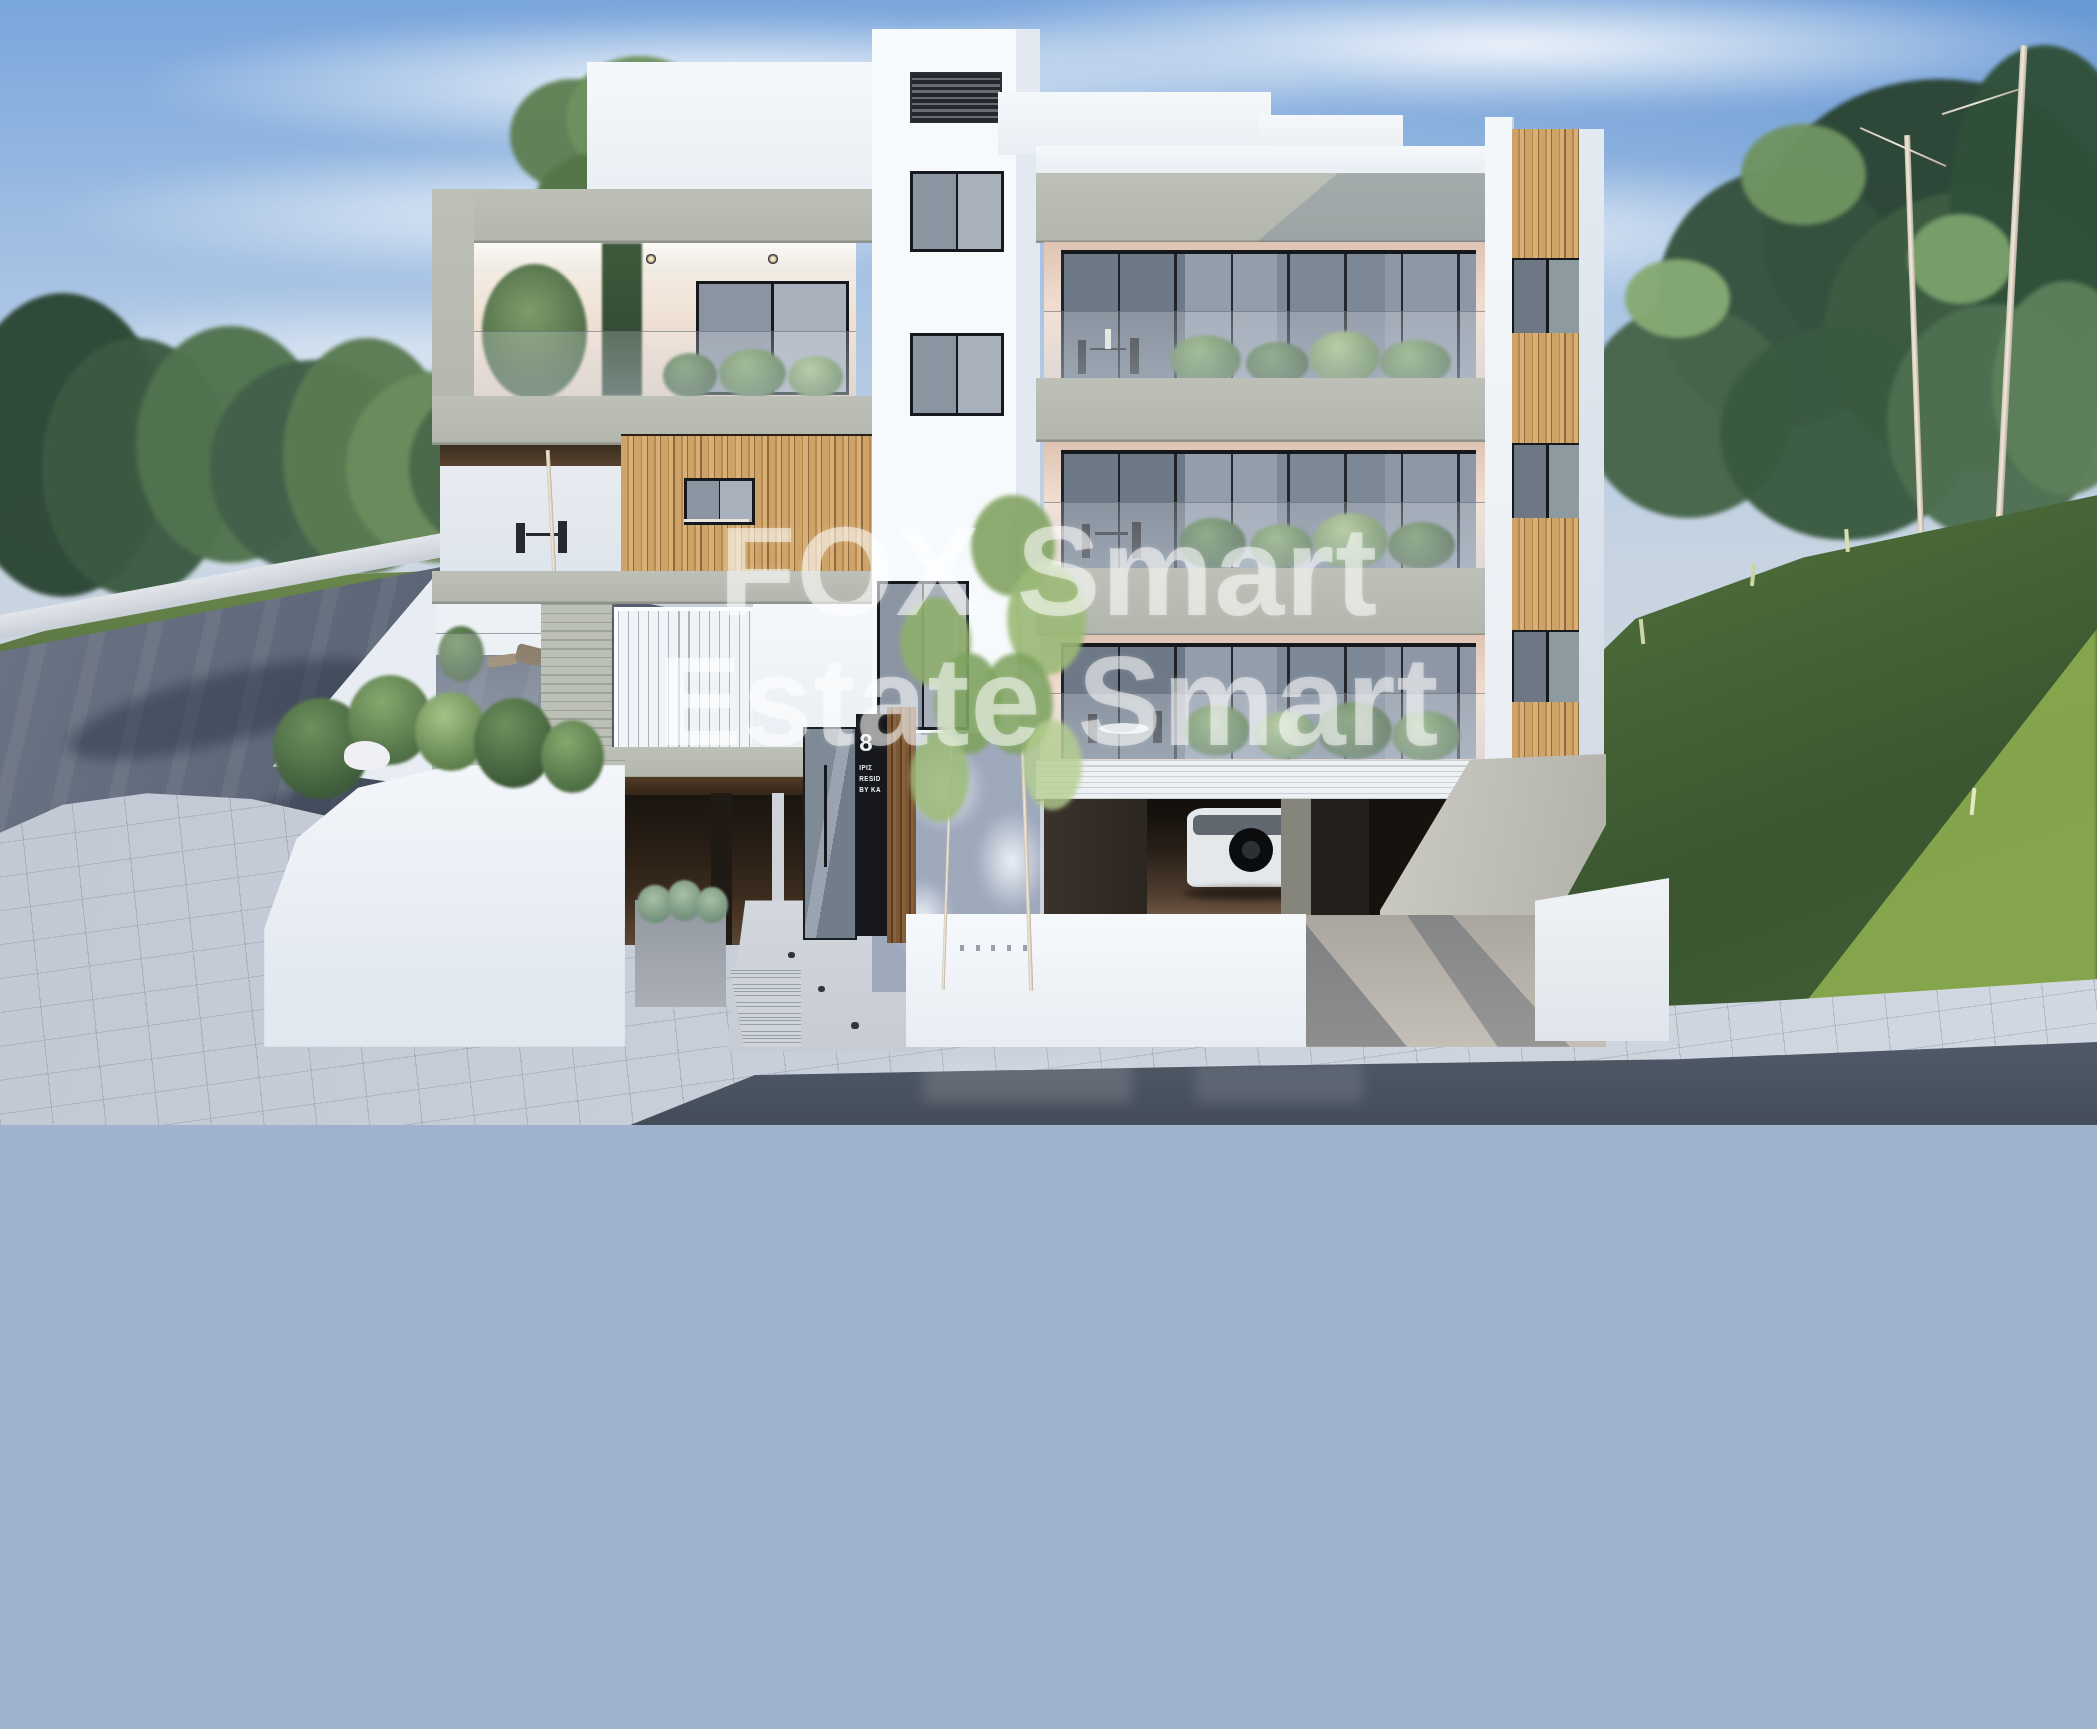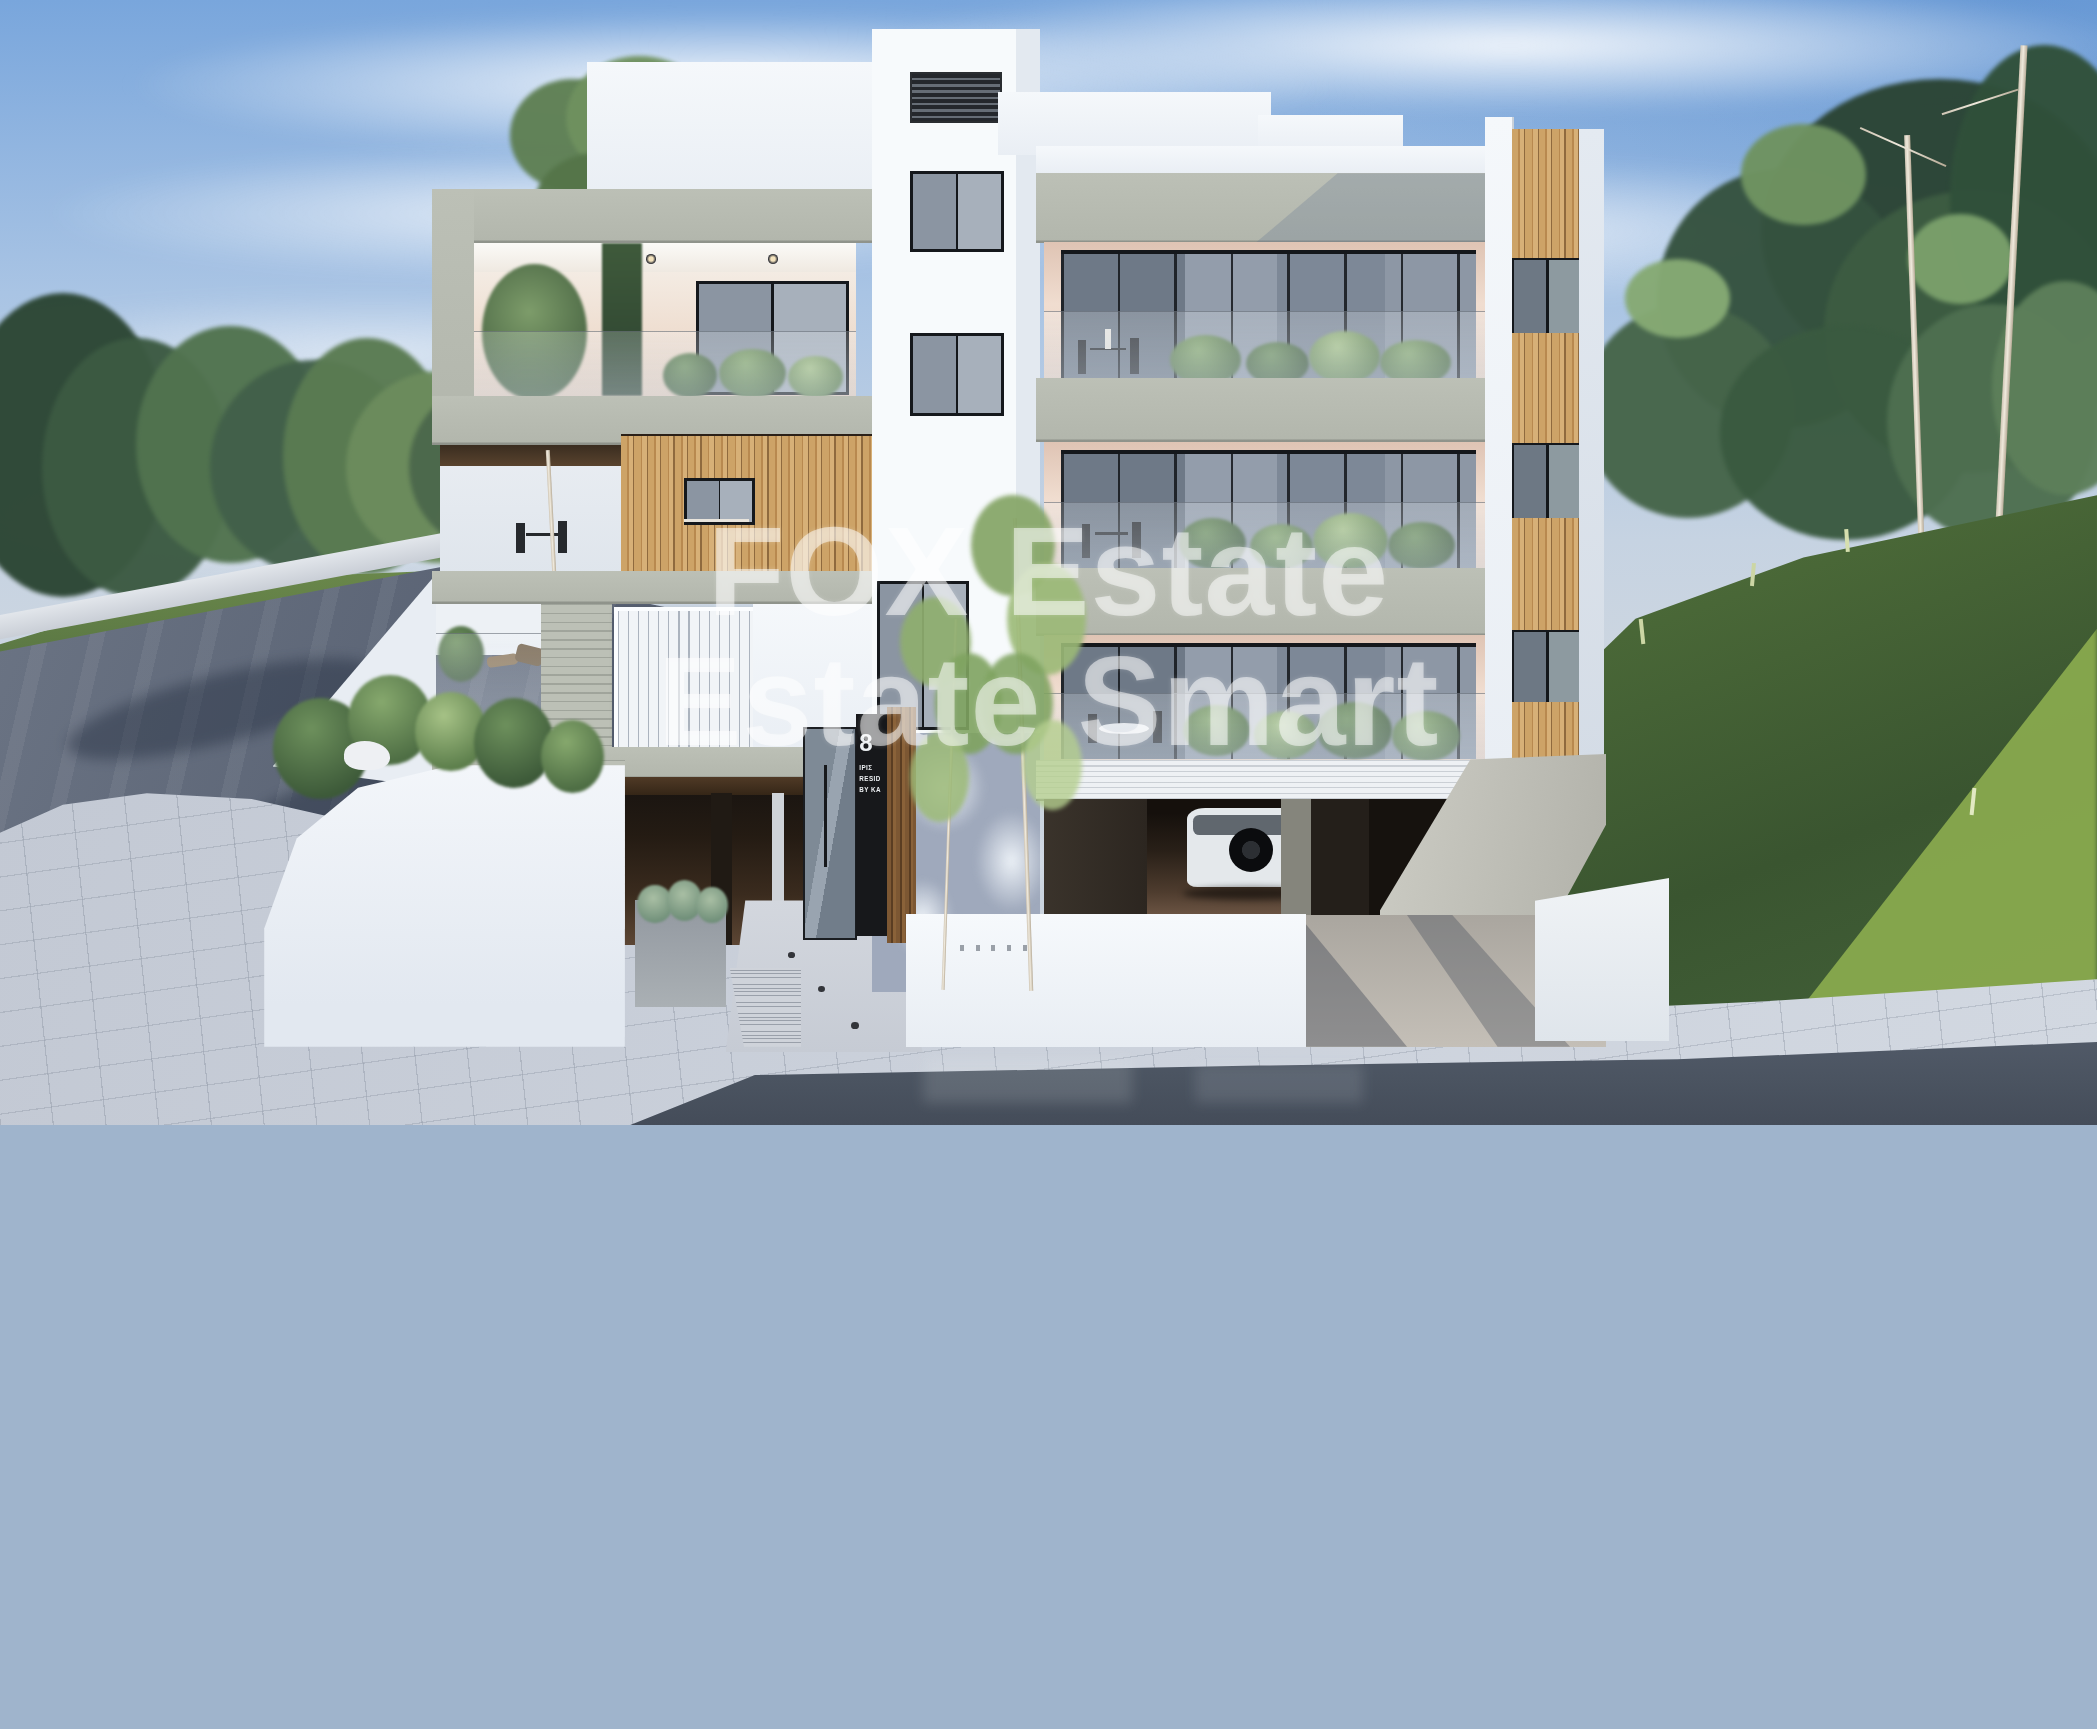--- a/index.html
+++ b/index.html
@@ -348,18 +348,18 @@
     <div class="blob treeblob" style="left:44.6%;top:58%;width:3.2%;height:9%;background:#7fa360;opacity:.9;"></div>
     <div class="blob treeblob" style="left:43.4%;top:65%;width:2.8%;height:8%;background:#9cba77;opacity:.85;"></div>
     <div class="abs trunk" style="left:48.7%;top:46%;width:.18%;height:42%;transform:rotate(-2deg);"></div>
     <div class="blob treeblob" style="left:46.3%;top:44%;width:4%;height:9%;background:#85a566;opacity:.92;"></div>
     <div class="blob treeblob" style="left:48%;top:50%;width:3.8%;height:10%;background:#9cba77;opacity:.9;"></div>
     <div class="blob treeblob" style="left:46.8%;top:58%;width:3.4%;height:9%;background:#7fa360;opacity:.88;"></div>
     <div class="blob treeblob" style="left:48.8%;top:64%;width:2.8%;height:8%;background:#b5cf8f;opacity:.8;"></div>
   </div>
 
   <div>
-    <div class="abs wm" style="top:45.2%;">FOX Estate</div>
+    <div class="abs wm" style="top:45.2%;">FOX Smart</div>
     <div class="abs wm" style="top:56.8%;">Estate Smart</div>
   </div>
 
 </div>
 
 
 </body></html>

